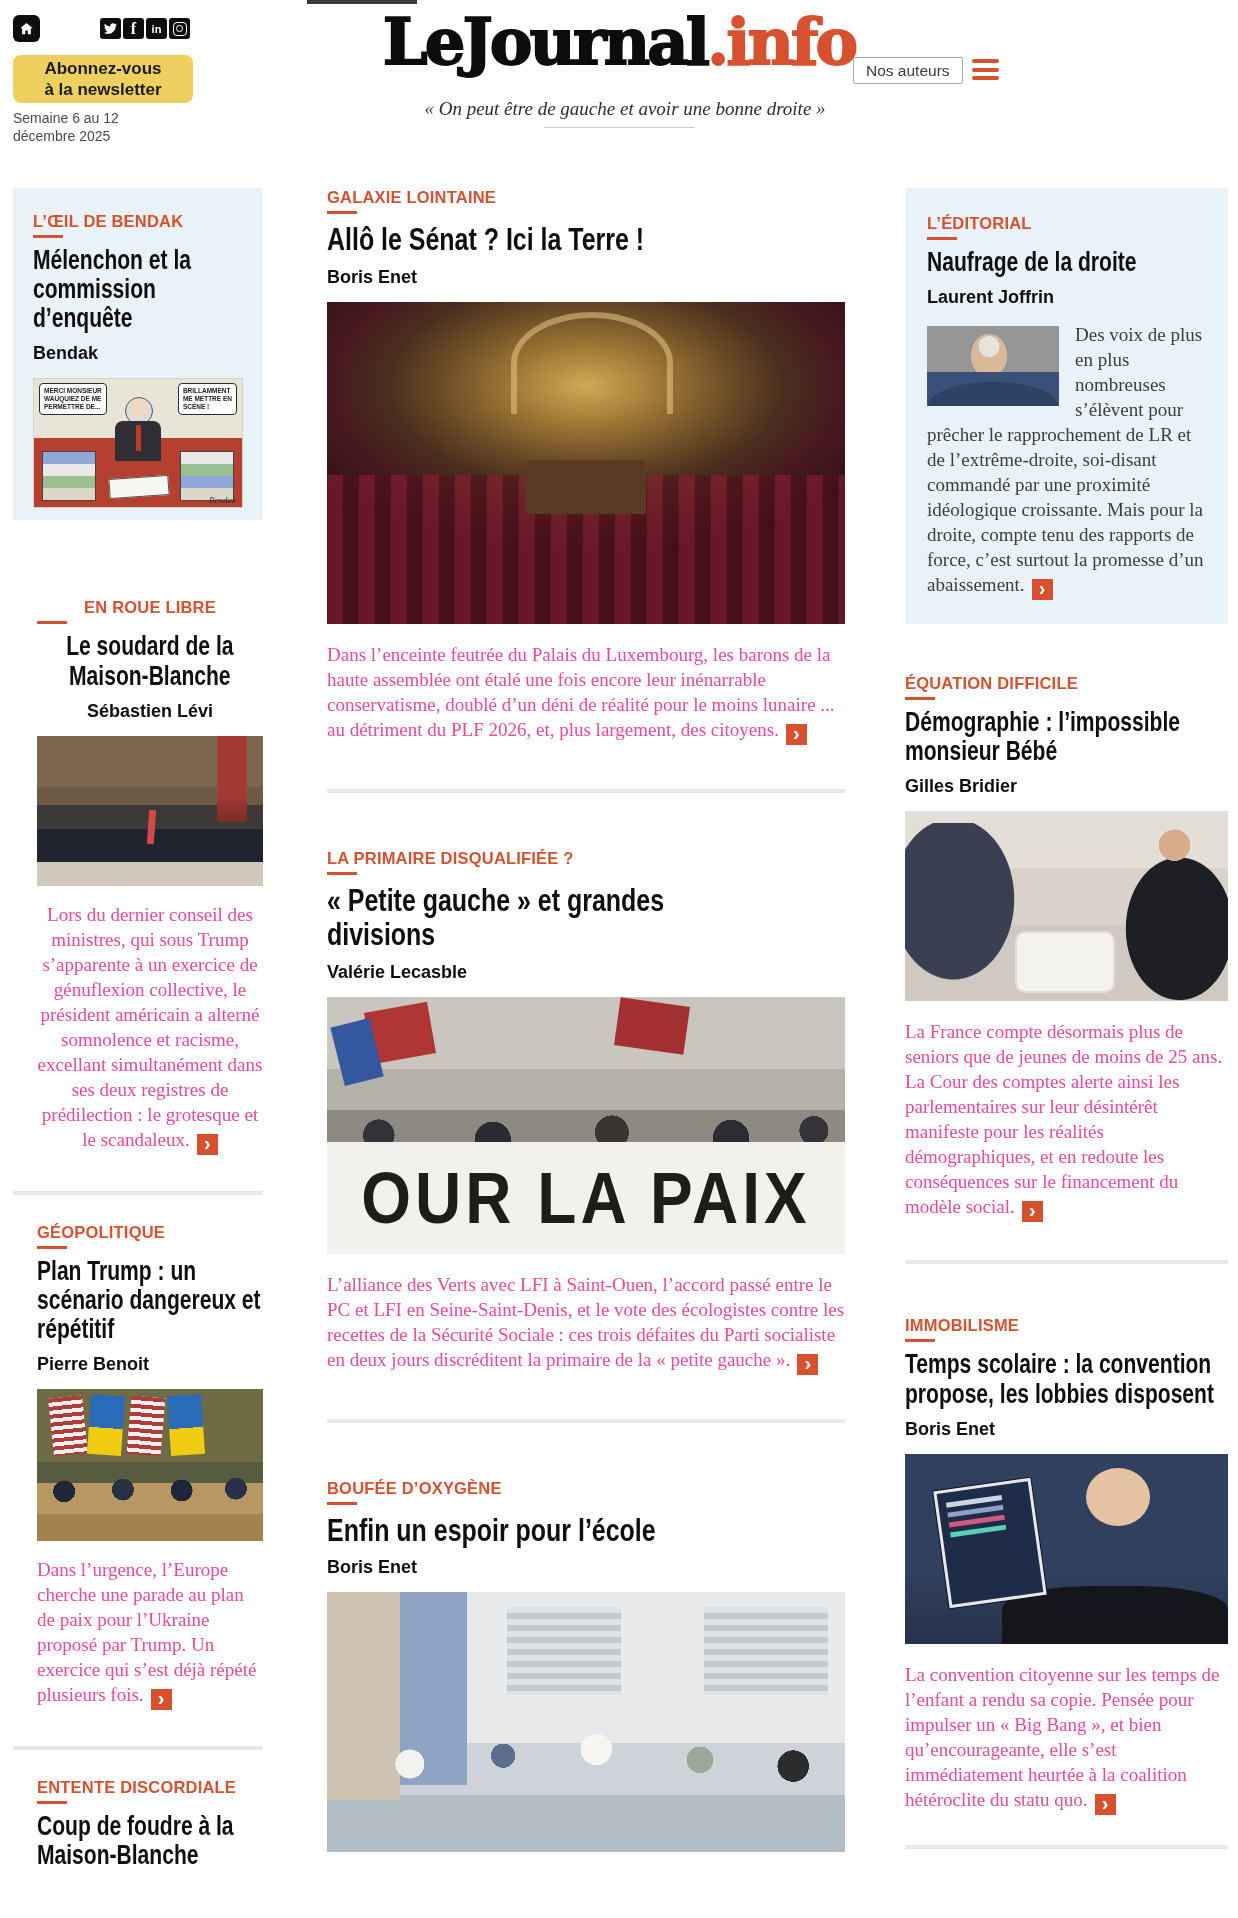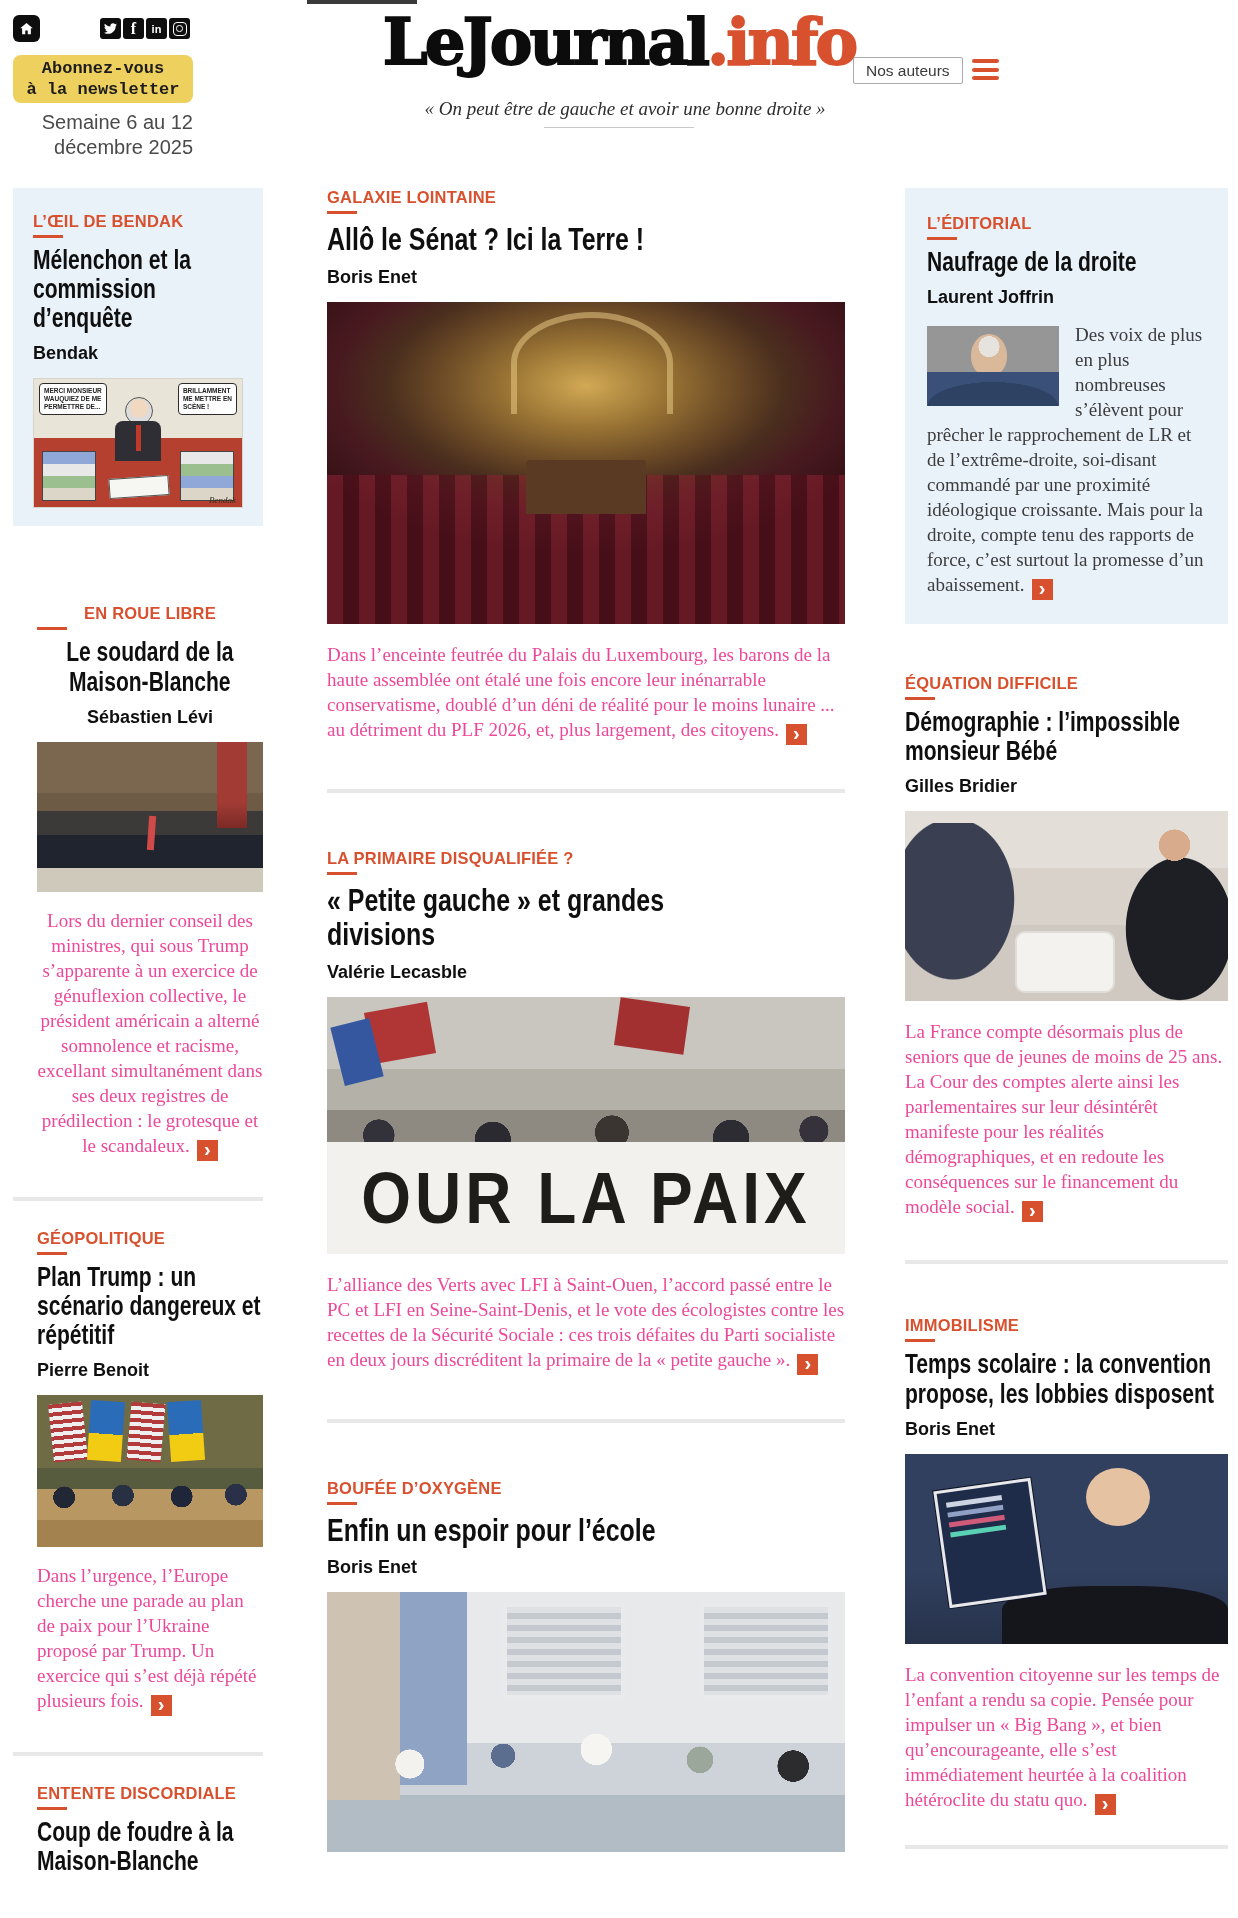--- a/index.html
+++ b/index.html
@@ -13,41 +13,41 @@
   .home-btn{position:absolute;left:13px;top:15px;width:27px;height:27px;background:#0e0e0e;border-radius:6px;
     display:flex;align-items:center;justify-content:center;cursor:pointer;}
   .socials{position:absolute;left:100px;top:18px;display:flex;gap:2px;}
   .soc{width:21px;height:21px;background:#0e0e0e;border-radius:3px;color:#fff;display:flex;
     align-items:center;justify-content:center;font-weight:bold;font-size:12px;cursor:pointer;}
   .soc svg{width:13px;height:13px;}
   .soc .fb{font-family:"Liberation Serif",serif;font-size:16px;}
   .ig-frame{width:12px;height:12px;border:1.6px solid #fff;border-radius:4px;display:flex;align-items:center;justify-content:center;}
   .ig-dot{width:4.5px;height:4.5px;border:1.5px solid #fff;border-radius:50%;}
   .newsletter{position:absolute;left:13px;top:55px;width:180px;height:48px;background:#eed05f;border:0;border-radius:8px;
-    font-family:Liberation Mono, monospace;font-weight:bold;font-size:17px;color:#1c1c1c;line-height:1.25;
+    font-family:Liberation Sans, sans-serif;font-weight:bold;font-size:17px;color:#1c1c1c;line-height:1.25;
     white-space:pre-line;text-align:center;cursor:pointer;}
-  .week{position:absolute;left:13px;top:110px;width:180px;text-align:right;font-size:20px;color:#4a4a4a;
+  .week{position:absolute;left:13px;top:110px;width:180px;text-align:left;font-size:14px;color:#4a4a4a;
     line-height:1.25;white-space:pre-line;}
   .logo{position:absolute;left:0;right:0;top:4px;text-align:center;font-family:"DejaVu Serif",serif;
     font-weight:bold;font-size:64px;letter-spacing:-3px;color:#0c0c0c;-webkit-text-stroke:1.8px currentColor;cursor:pointer;}
   .logo .suffix{color:#d8512f;-webkit-text-stroke:1.8px #d8512f;}
   .tagline{position:absolute;left:12px;right:0;top:98px;text-align:center;font-family:"Liberation Serif",serif;
     font-style:italic;font-size:19px;color:#2d2d2d;}
   .tagline-rule{position:absolute;left:50%;transform:translateX(-50%);top:127px;width:150px;height:1px;background:#c9c9c9;}
   .authors-btn{position:absolute;left:853px;top:57px;height:27px;padding:0 12px;background:#fff;border:1px solid #ababab;
     border-radius:2px;font-family:"Liberation Sans",sans-serif;font-size:15.5px;color:#3a3a3a;cursor:pointer;}
   .hamburger{position:absolute;left:972px;top:59px;width:27px;cursor:pointer;}
   .hamburger span{display:block;width:27px;height:4px;background:#d8512f;border-radius:2px;margin-bottom:4.5px;}
   
   .col{position:absolute;top:188px;}
   .col-left{left:13px;width:250px;}
   .col-center{left:327px;width:518px;}
   .col-right{left:905px;width:323px;}
   .indent{margin-left:24px;}
-  .boxed{background:#e9f1f9;padding:24px 20px 18px 20px;box-sizing:border-box;}
+  .boxed{background:#e9f1f9;padding:24px 20px 12px 20px;box-sizing:border-box;}
   .cat{font-weight:bold;font-size:16.5px;letter-spacing:.2px;color:#d8512f;cursor:pointer;}
   .cat::after{content:"";display:block;width:30px;height:3px;background:#d8512f;margin-top:4px;}
   .hl{margin:8px 0 0 0;font-weight:bold;color:#0f0f0f;line-height:1.08;white-space:pre-line;
     transform:scaleX(.78);transform-origin:0 0;width:128%;letter-spacing:0;cursor:pointer;}
   .hl-l{font-size:27px;}
   .hl-c{font-size:32px;}
   .hl-r{font-size:27px;}
   .author{margin-top:10px;font-weight:bold;font-size:18px;color:#0f0f0f;cursor:pointer;}
   .photo{position:relative;margin-top:14px;overflow:hidden;cursor:pointer;}
   .excerpt{margin:16px 0 0 0;font-family:"Liberation Serif",serif;font-size:19px;line-height:25px;color:#ec4899;}

